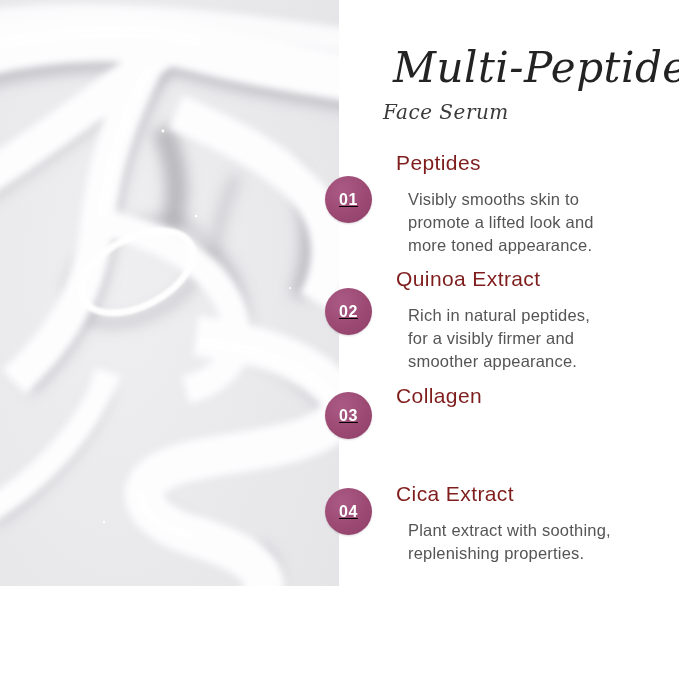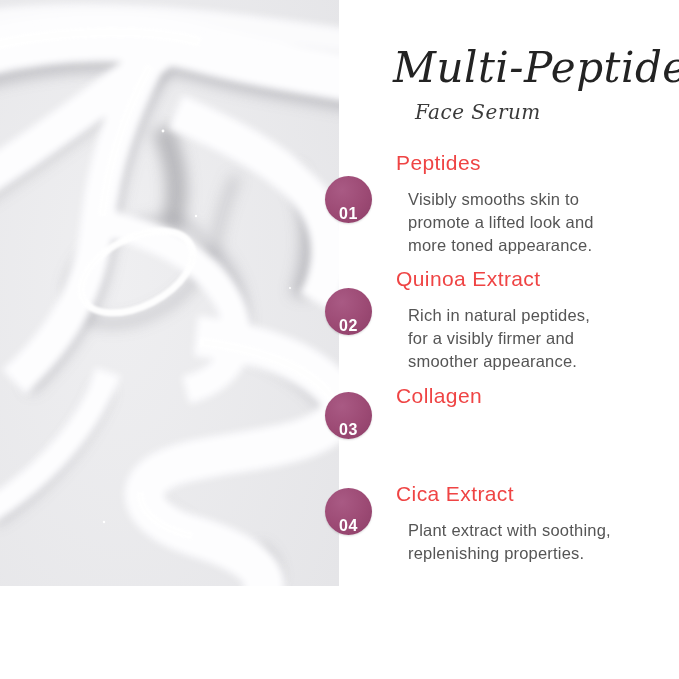--- a/index.html
+++ b/index.html
@@ -12,41 +12,42 @@
   .photo{position:absolute;left:0;top:0;width:339px;height:679px;}
   .photo svg{display:block;}
   
   .title{
     position:absolute;left:393px;top:44px;
     font-family:"DejaVu Serif", serif;font-style:italic;font-weight:400;
     font-size:42px;line-height:1.15;color:#232323;letter-spacing:0.5px;
     white-space:nowrap;
   }
   .subtitle{
-    position:absolute;left:415px;top:100px;
+    position:absolute;left:383px;top:100px;
     font-family:"DejaVu Serif", serif;font-style:italic;font-weight:400;
     font-size:20px;color:#3a3a3a;letter-spacing:0.5px;
   }
   
   .section{position:absolute;left:396px;width:252px;}
   .s1{top:150px}.s2{top:266px}.s3{top:383px}.s4{top:481px}
   .section h2{
-    margin:0 0 5px 0;font-size:21px;font-weight:400;color:#ef4444;
+    margin:0 0 5px 0;font-size:21px;font-weight:400;color:#7f1d1d;
     letter-spacing:0.4px;line-height:26px;
   }
   .section p{
     margin:12px;font-size:16.5px;line-height:23px;color:#555555;
     letter-spacing:0.2px;white-space:pre-line;
   }
   
   .badge{
     position:absolute;left:325px;width:47px;height:47px;border-radius:50%;
     background:radial-gradient(circle at 36% 30%, #a95a84 0%, #9c4a74 55%, #8c3e67 100%);
-    display:flex;align-items:flex-end;justify-content:center;
+    display:flex;align-items:center;justify-content:center;
     box-shadow:0 1px 2px rgba(0,0,0,0.15);
+    text-decoration:underline;
   }
   .b1{top:176px}.b2{top:288px}.b3{top:392px}.b4{top:488px}
   .badge span{color:#ffffff;font-weight:bold;font-size:16px;letter-spacing:0.5px;}
   
   .brand{position:absolute;left:514px;top:601px;width:136px;text-align:center;color:#3f3f3f;}
   .brand-line{font-size:23px;letter-spacing:1px;line-height:25px;white-space:nowrap;}
   .brand-line sup{font-size:11px;}
   .dots{display:flex;justify-content:space-between;align-items:center;margin:2px 1px 1px 1px;}
   .dot{width:4.5px;height:4.5px;border-radius:50%;border:1px solid #7a7a7a;box-sizing:border-box;background:transparent;}
   .dot.filled{background:#333333;border-color:#333333;}

